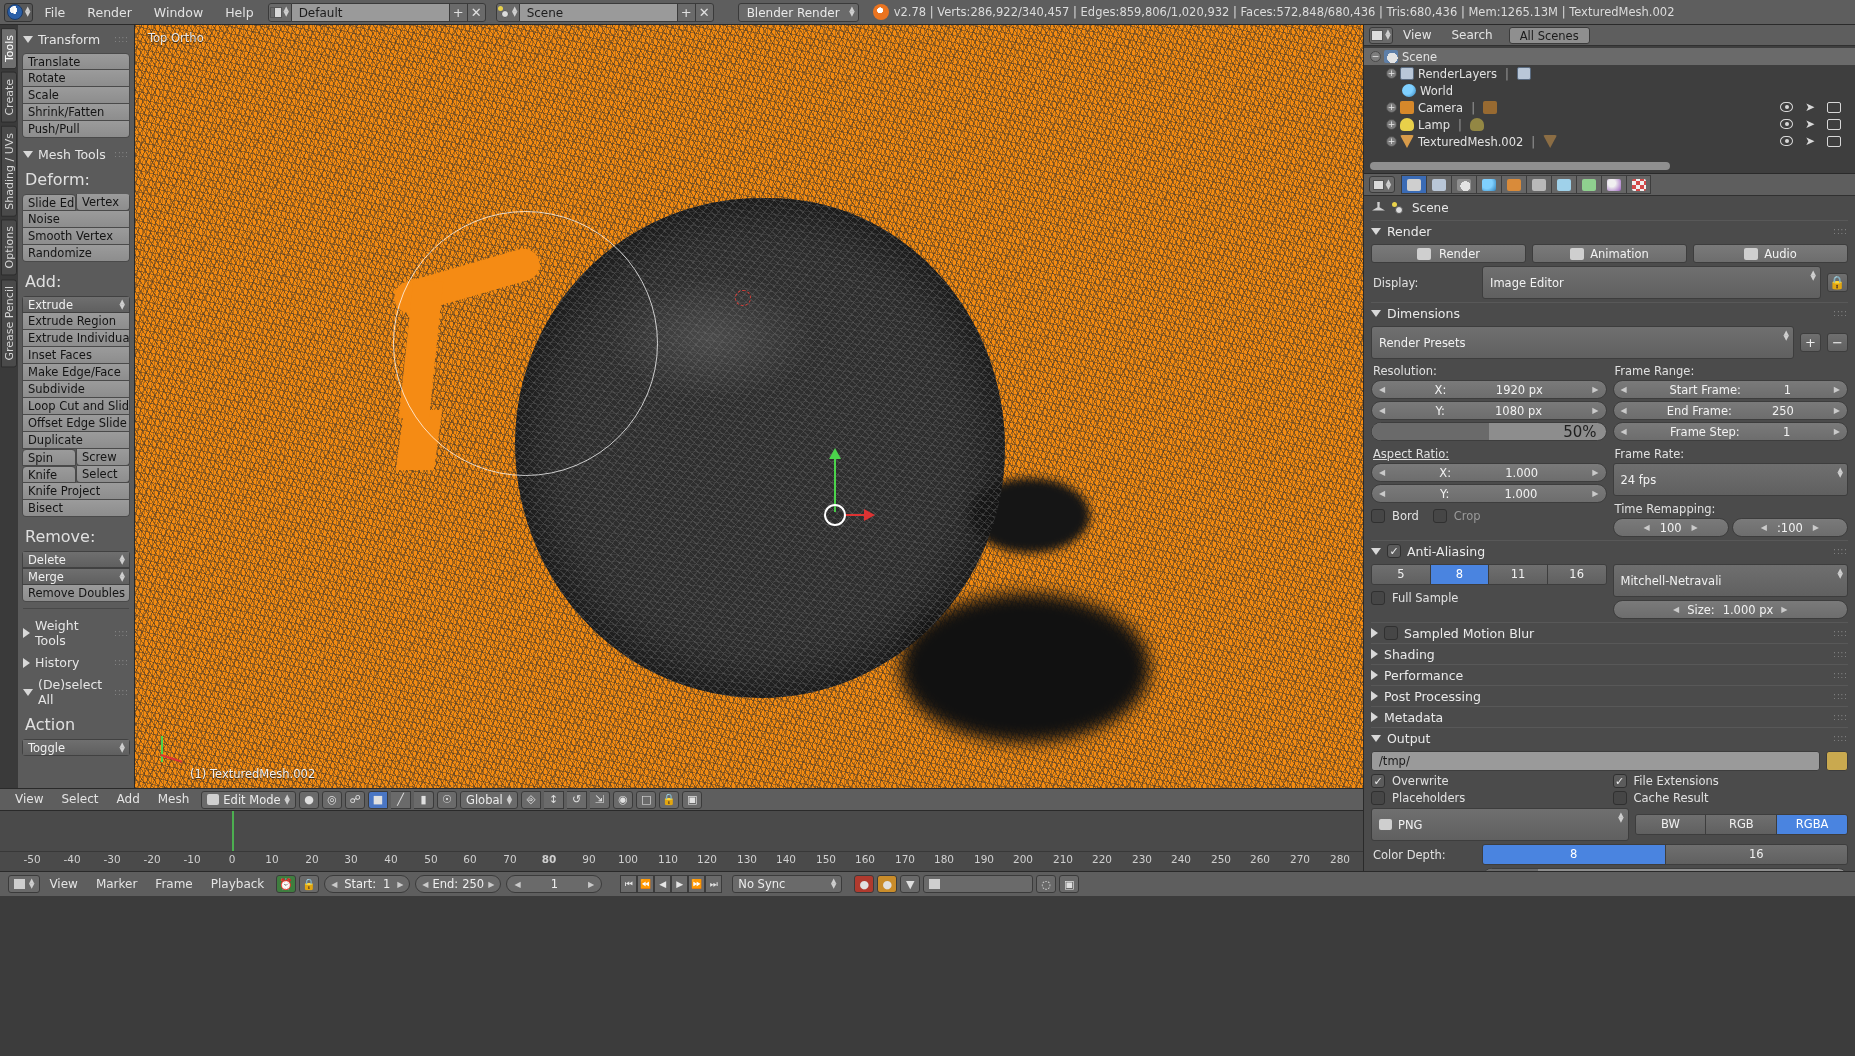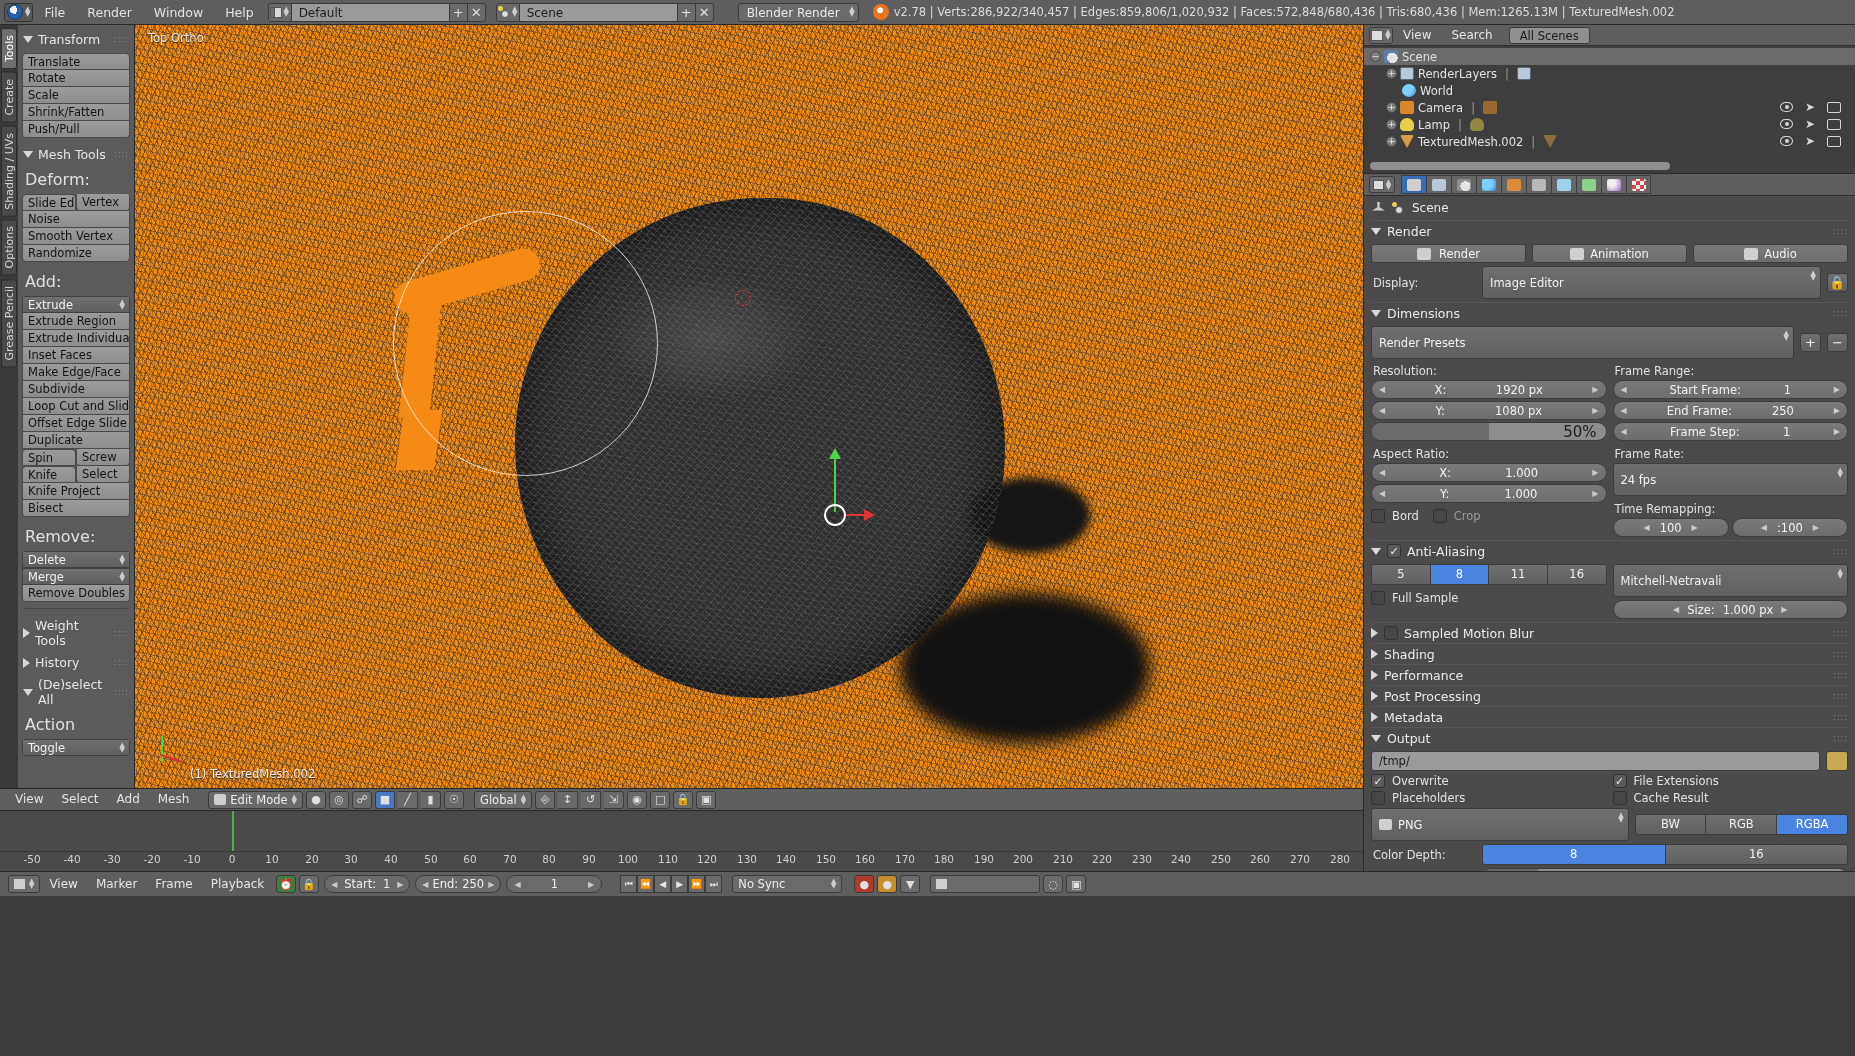--- a/index.html
+++ b/index.html
@@ -202,21 +202,21 @@
   .hr-line{ height:1px; background:#484848; margin:6px 2px; }
 
   
   .vp-footer{
     position:absolute; left:0; top:788px; width:1363px; height:23px;
     background:#5e5e5e; border-top:1px solid #2a2a2a; border-bottom:1px solid #2a2a2a;
     display:flex; align-items:center; gap:0px; padding-left:6px;
   }
   .vf-menu{ padding:0 9px; font-size:12px; color:#e4e4e4; line-height:23px; cursor:default;}
   .vf-widget{
-    display:flex; align-items:center; height:18px; margin-left:10px;
+    display:flex; align-items:center; height:18px; margin-left:3px;
     background:#6a6a6a; border:1px solid #3b3b3b; border-radius:3px;
     padding:0 5px; font-size:11.5px; color:#ececec; gap:4px; position:relative;
   }
   .vf-ico{
     width:20px; height:18px; margin-left:3px; background:#6a6a6a;
     border:1px solid #3b3b3b; border-radius:3px;
     display:flex; align-items:center; justify-content:center; font-size:11px; color:#e0e0e0;
   }
   .vf-ico.on{ background:#4a76c4; }
   .vf-ico.grp{ border-radius:0; border-left:none; }
@@ -635,21 +635,21 @@
       <span class="tl-tick" style="left:152px;">-20</span>
       <span class="tl-tick" style="left:192px;">-10</span>
       <span class="tl-tick" style="left:232px;">0</span>
       <span class="tl-tick" style="left:272px;">10</span>
       <span class="tl-tick" style="left:312px;">20</span>
       <span class="tl-tick" style="left:351px;">30</span>
       <span class="tl-tick" style="left:391px;">40</span>
       <span class="tl-tick" style="left:431px;">50</span>
       <span class="tl-tick" style="left:470px;">60</span>
       <span class="tl-tick" style="left:510px;">70</span>
-      <span class="tl-tick" style="left:549px;">80</span>
+      <span class="tl-tick" style="left:549px;font-weight:bold;">80</span>
       <span class="tl-tick" style="left:589px;">90</span>
       <span class="tl-tick" style="left:628px;">100</span>
       <span class="tl-tick" style="left:668px;">110</span>
       <span class="tl-tick" style="left:707px;">120</span>
       <span class="tl-tick" style="left:747px;">130</span>
       <span class="tl-tick" style="left:786px;">140</span>
       <span class="tl-tick" style="left:826px;">150</span>
       <span class="tl-tick" style="left:865px;">160</span>
       <span class="tl-tick" style="left:905px;">170</span>
       <span class="tl-tick" style="left:944px;">180</span>
@@ -910,21 +910,21 @@
           <div class="field" style="margin-bottom:2px;">
             <span class="arr-l">◀</span>
             <span>Y:</span>
             <span>1080 px</span>
             <span class="arr-r">▶</span>
           </div>
           <div class="field-bar">
             <span class="fill" style="width:50%;"></span>
             <span>50%</span>
           </div>
-          <div class="lbl" style="margin-top:4px;">Aspect Ratio:</div>
+          <div class="lbl" style="margin-top:4px;text-decoration:underline;">Aspect Ratio:</div>
           <div class="field" style="margin-bottom:2px;">
             <span class="arr-l">◀</span>
             <span>X:</span>
             <span>1.000</span>
             <span class="arr-r">▶</span>
           </div>
           <div class="field">
             <span class="arr-l">◀</span>
             <span>Y:</span>
             <span>1.000</span>

